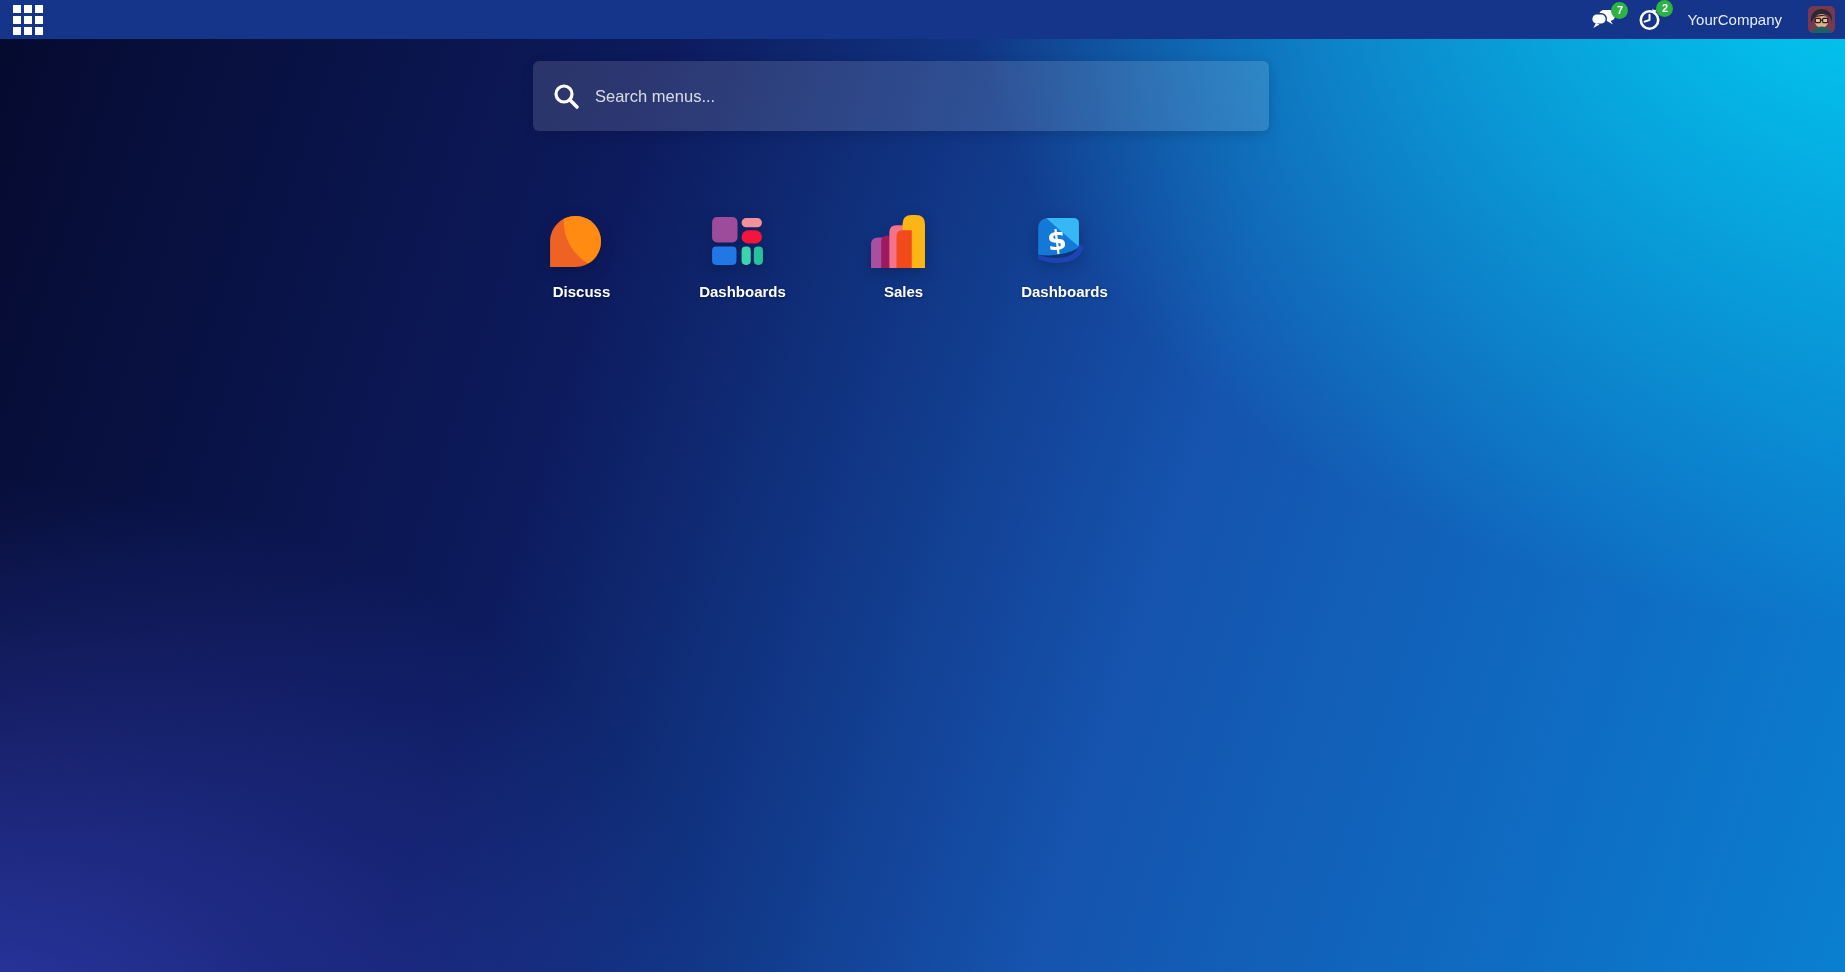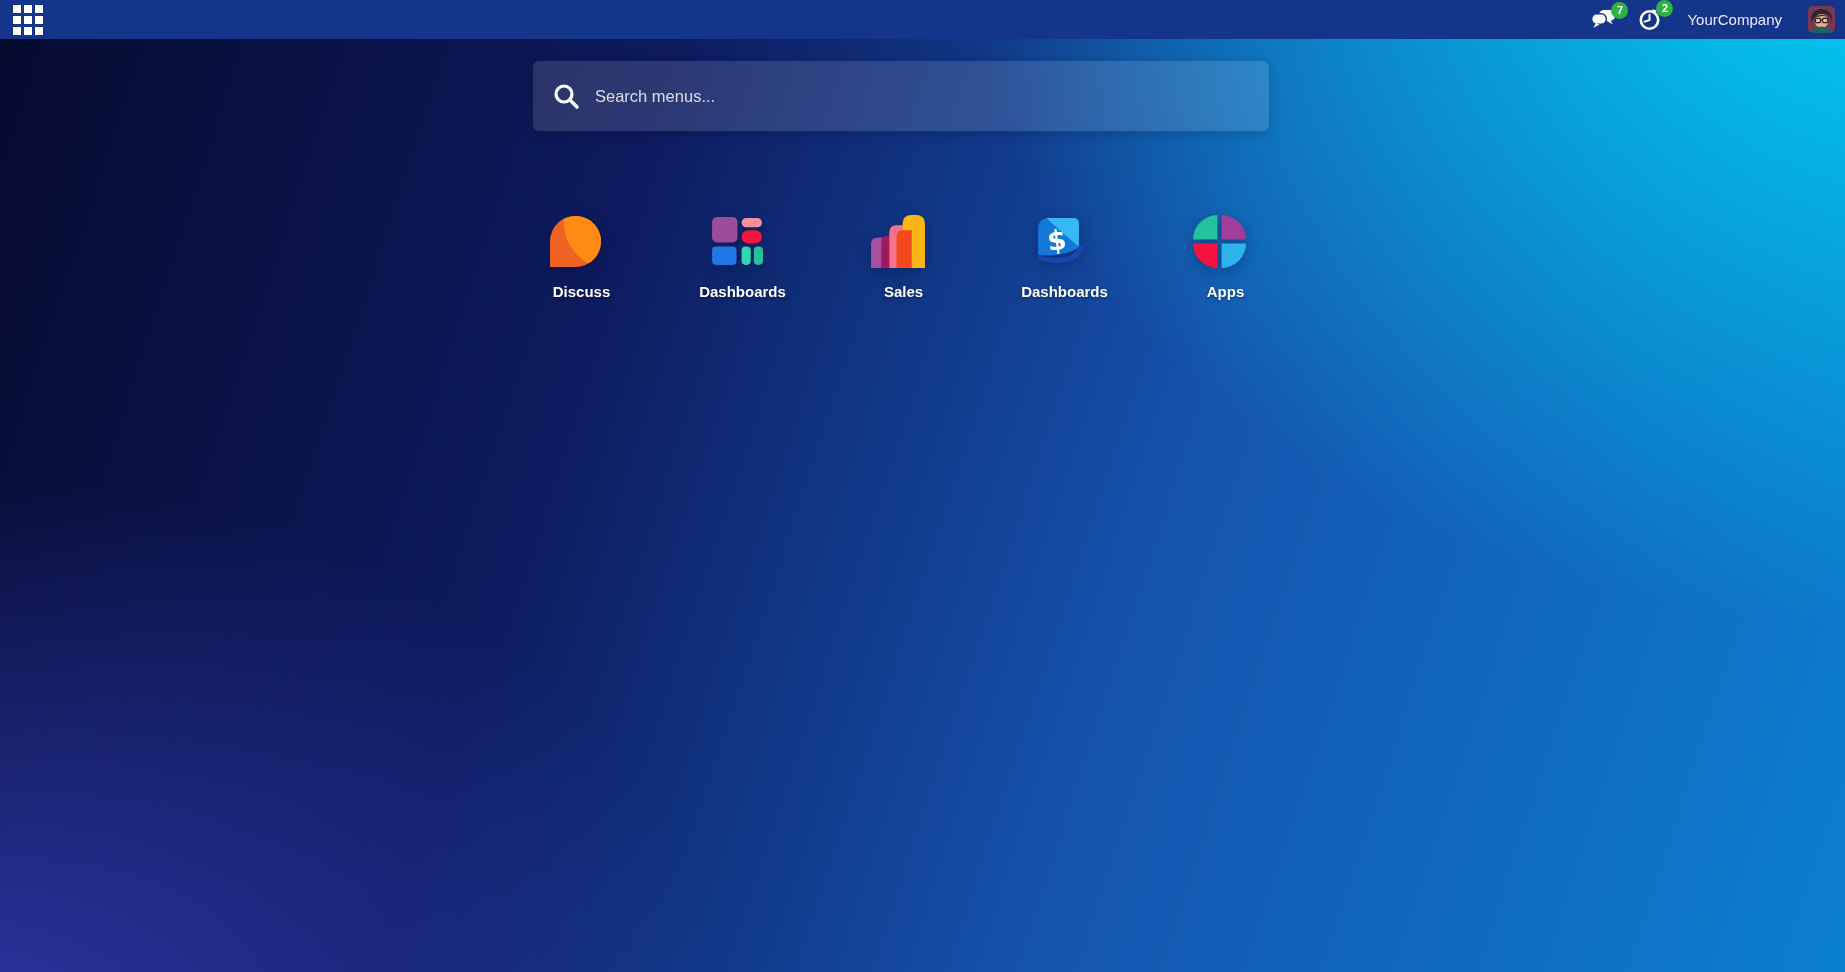--- a/index.html
+++ b/index.html
@@ -176,26 +176,15 @@
       <svg viewBox="0 0 56 56">
         <path d="M8,41 V16 Q8,5 19,5 H42 Q48,5 48,10 V34 Q32,44 8,41 Z" fill="#1478D8"></path>
         <path d="M16,5 H42 Q48,5 48,10 V33 Q30,18 16,5 Z" fill="#35B8F4"></path>
         <path d="M8,41 Q24,46 36,43 Q46,40 48.5,31 L53,33 Q50,45 38,48 Q22,51 8,45.5 Z" fill="#1D44B0"></path>
         <text x="17" y="36" font-size="27" font-weight="bold" fill="#ffffff" font-family="DejaVu Sans, sans-serif" transform="rotate(-7 28 26)">$</text>
       </svg>
     </div>
     <div class="app-label">Dashboards</div>
   </div>
 
-  <div class="app-cell">
-    <div class="app-icon">
-      <svg viewBox="0 0 56 56">
-        <path d="M28,28 L28,4 A24,24 0 0 0 4,28 Z" fill="#23C29D" transform="translate(-2,-2)"></path>
-        <path d="M28,28 L52,28 A24,24 0 0 0 28,4 Z" fill="#A13E9B" transform="translate(2,-2)"></path>
-        <path d="M28,28 L4,28 A24,24 0 0 0 28,52 Z" fill="#F4123F" transform="translate(-2,2)"></path>
-        <path d="M28,28 L28,52 A24,24 0 0 0 52,28 Z" fill="#2CB3EC" transform="translate(2,2)"></path>
-      </svg>
-    </div>
-    <div class="app-label">Apps</div>
-  </div>
 
 
 </div>
 
 </body></html>

